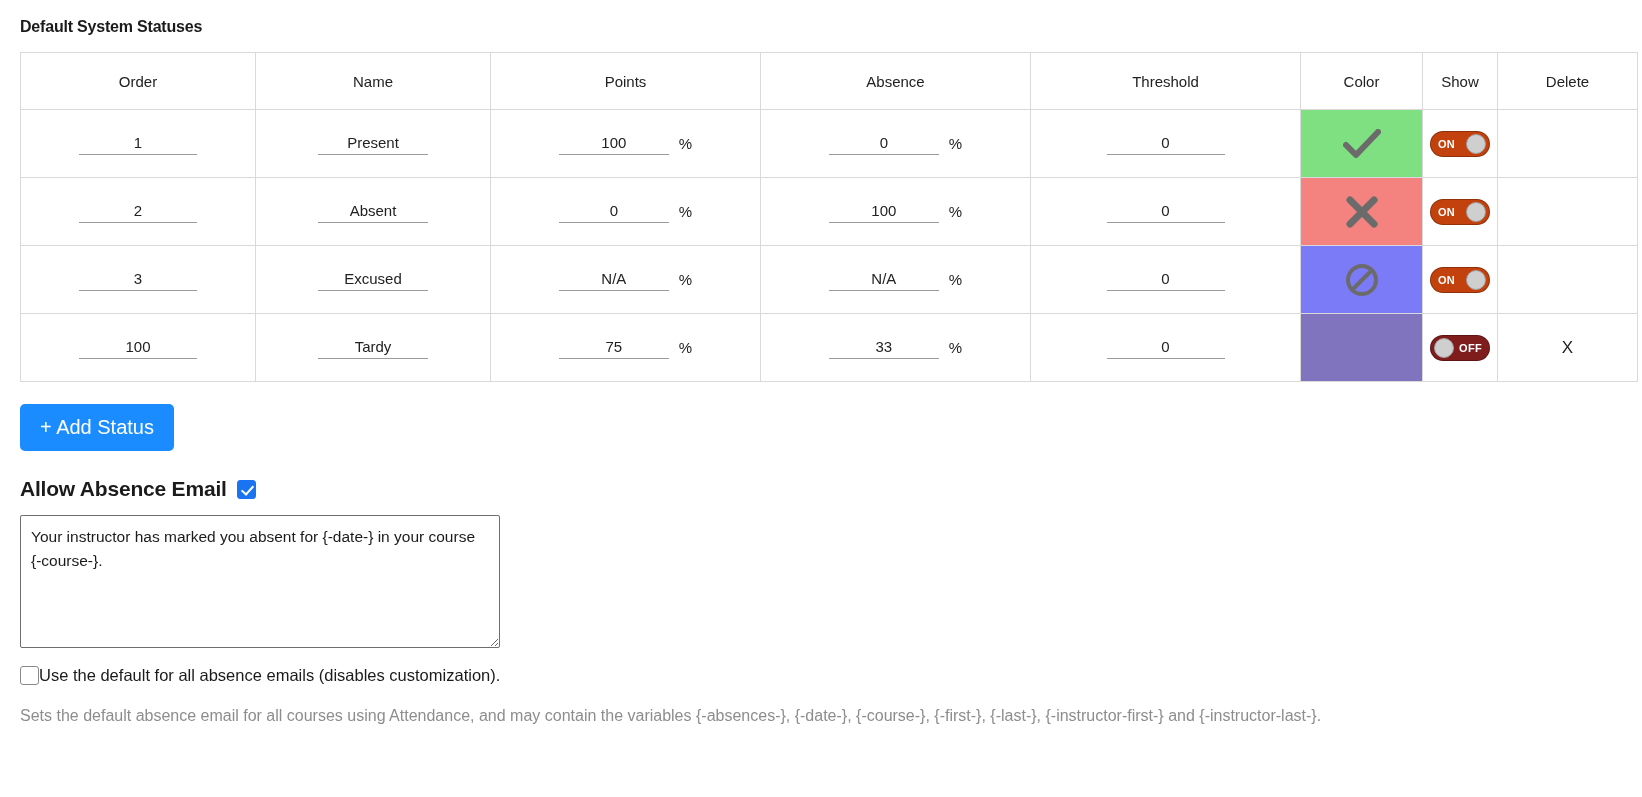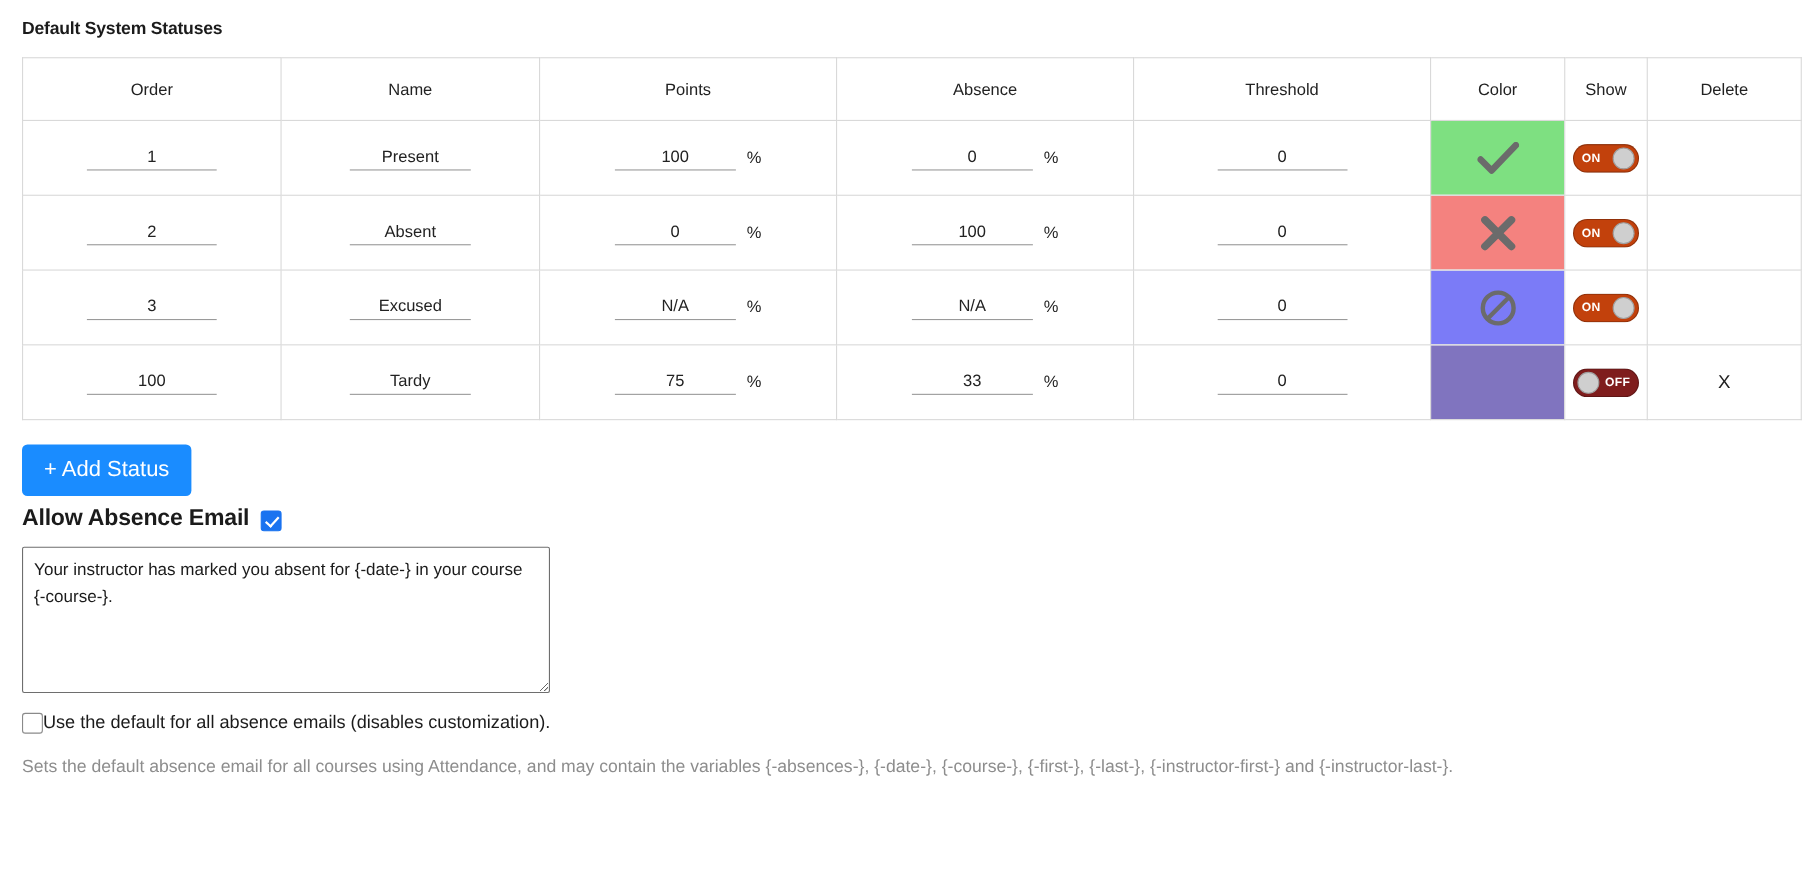--- a/index.html
+++ b/index.html
@@ -148,23 +148,23 @@
     font-size: 20px;
     font-family: "Liberation Sans", sans-serif;
     padding: 12px 20px;
     cursor: pointer;
     text-align: center;
   }
 
   
   .email-head {
     display: flex;
-    align-items: flex-end;
+    align-items: center;
     gap: 10px;
-    margin-top: 8px;
+    margin-top: 26px;
   }
   .email-head h2 {
     font-size: 21px;
     font-weight: bold;
     margin: 0;
     letter-spacing: -0.2px;
   }
   .cbx {
     width: 19px;
     height: 19px;

